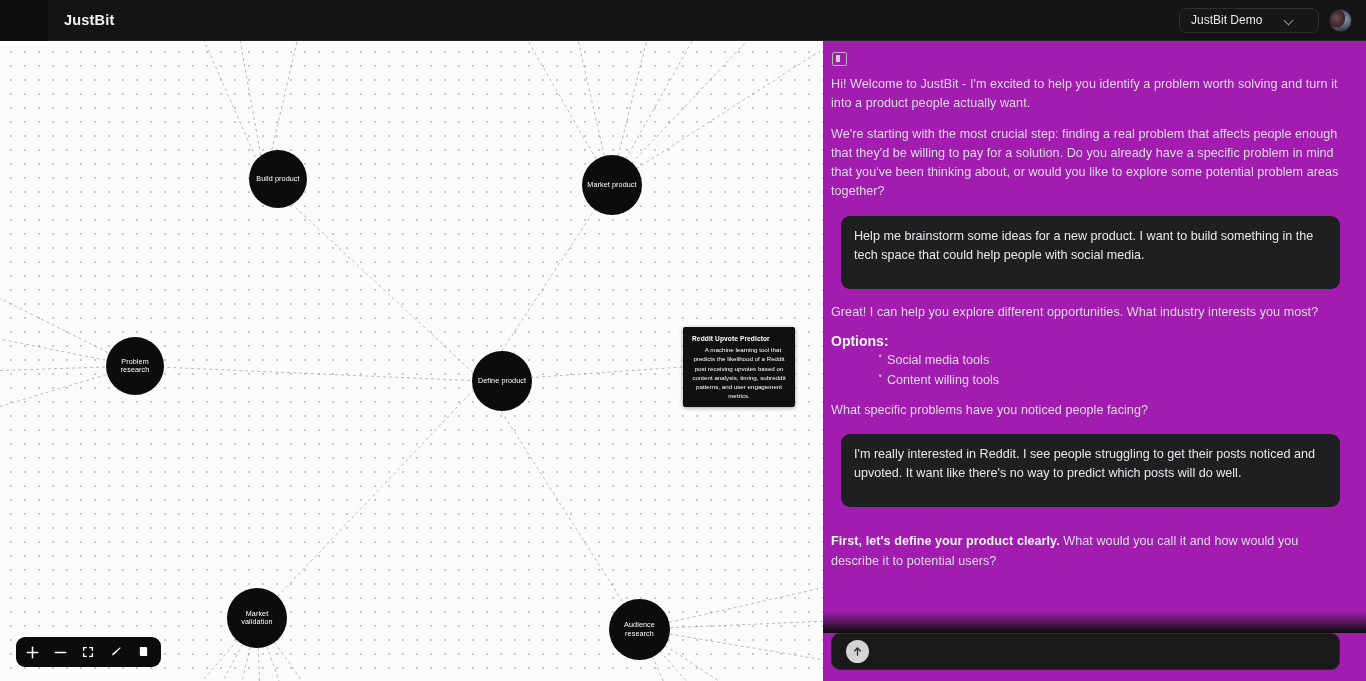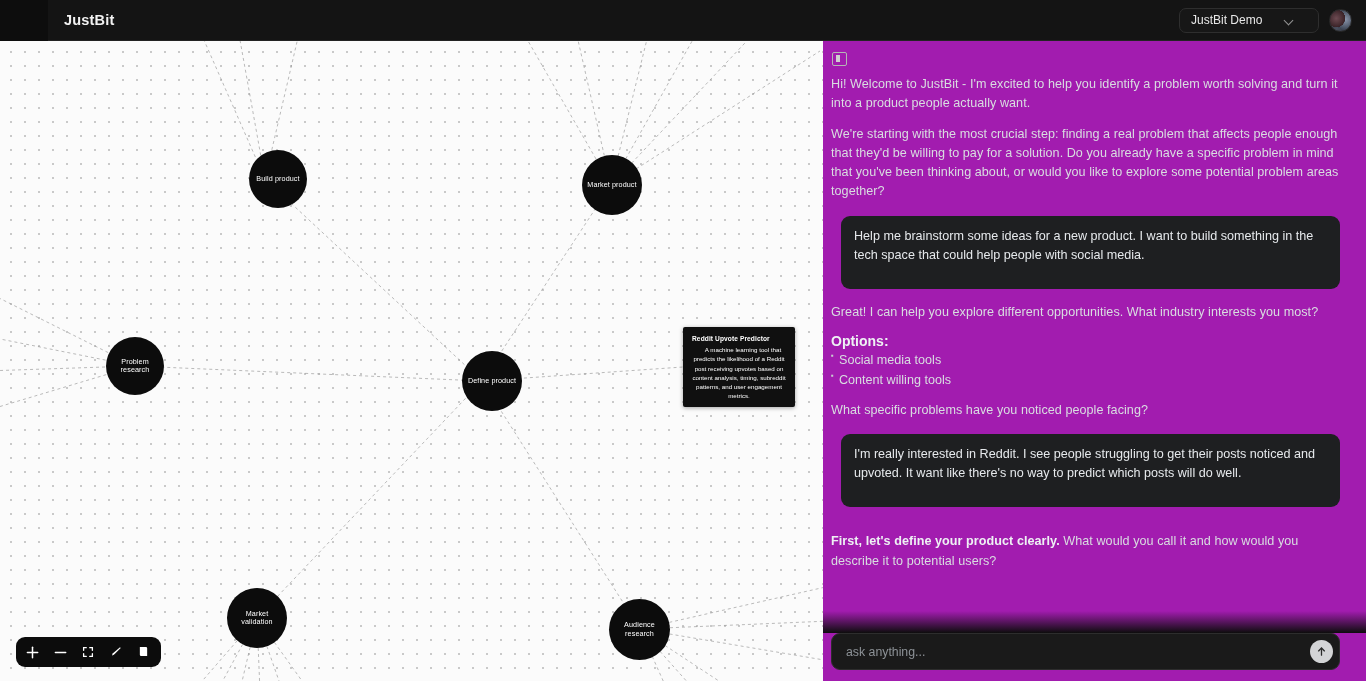--- a/index.html
+++ b/index.html
@@ -128,21 +128,21 @@
   }
   .bot-text b { color: #eef1f4; font-weight: bold; }
   .user-bubble {
     background: #1e1f21;
     border-radius: 9px;
     padding: 11px 13px 24px;
     color: #e6e9ec; font-size: 12.6px; line-height: 1.53;
     margin: 0 0 14px 10px;
   }
   .opt-head { color: #eef1f4; font-size: 14px; font-weight: bold; margin-bottom: 2px; }
-  .opt-list { list-style: none; }
+  .opt-list { list-style: none; margin-left: 48px; }
   .opt-list li {
     color: #d9dde1; font-size: 12.6px; line-height: 1.52; padding-left: 8px; position: relative;
   }
   .opt-list li:before {
     content: "\25AA"; position: absolute; left: 0; top: -1px; font-size: 8px; color: #c8ccd0;
   }
   .spacer-sm { height: 11px; }
   #composer-wrap {
     position: absolute; left: 8px; right: 26px; bottom: 11px;
   }
@@ -234,21 +234,21 @@
 
       <div class="node" style="left:249px;top:109px;width:58px;height:58px">
         <span>Build product</span>
       </div>
       <div class="node" style="left:582px;top:114px;width:60px;height:60px">
         <span>Market product</span>
       </div>
       <div class="node" style="left:106px;top:296px;width:58px;height:58px">
         <span>Problem research</span>
       </div>
-      <div class="node" style="left:462px;top:310px;width:60px;height:60px">
+      <div class="node" style="left:472px;top:310px;width:60px;height:60px">
         <span>Define product</span>
       </div>
       <div class="node" style="left:227px;top:547px;width:60px;height:60px">
         <span>Market validation</span>
       </div>
       <div class="node" style="left:609px;top:558px;width:61px;height:61px">
         <span>Audience research</span>
       </div>
 
       <div class="card" style="left:683px;top:286px;width:112px;height:80px">
@@ -322,21 +322,20 @@
           <div class="spacer-sm"></div>
           <div class="bot-text"><b>First, let's define your product clearly.</b><span> What would you call it and how would you describe it to potential users?</span></div>
         </div>
 
       </div>
 
       <div id="fade"></div>
 
       <div id="composer-wrap">
         <div id="composer">
-          <input type="text" placeholder="ask anything..." style="">
           <button id="send-btn">
             <svg viewBox="0 0 16 16" width="13" height="13" stroke="#2b2b2b" stroke-width="1.6" fill="none" stroke-linecap="round" stroke-linejoin="round">
               <line x1="8" y1="12.5" x2="8" y2="3.8"></line>
                 <path d="M4.4 7.3 L8 3.6 L11.6 7.3"></path>
             </svg>
           </button>
         </div>
       </div>
     </div>
 

